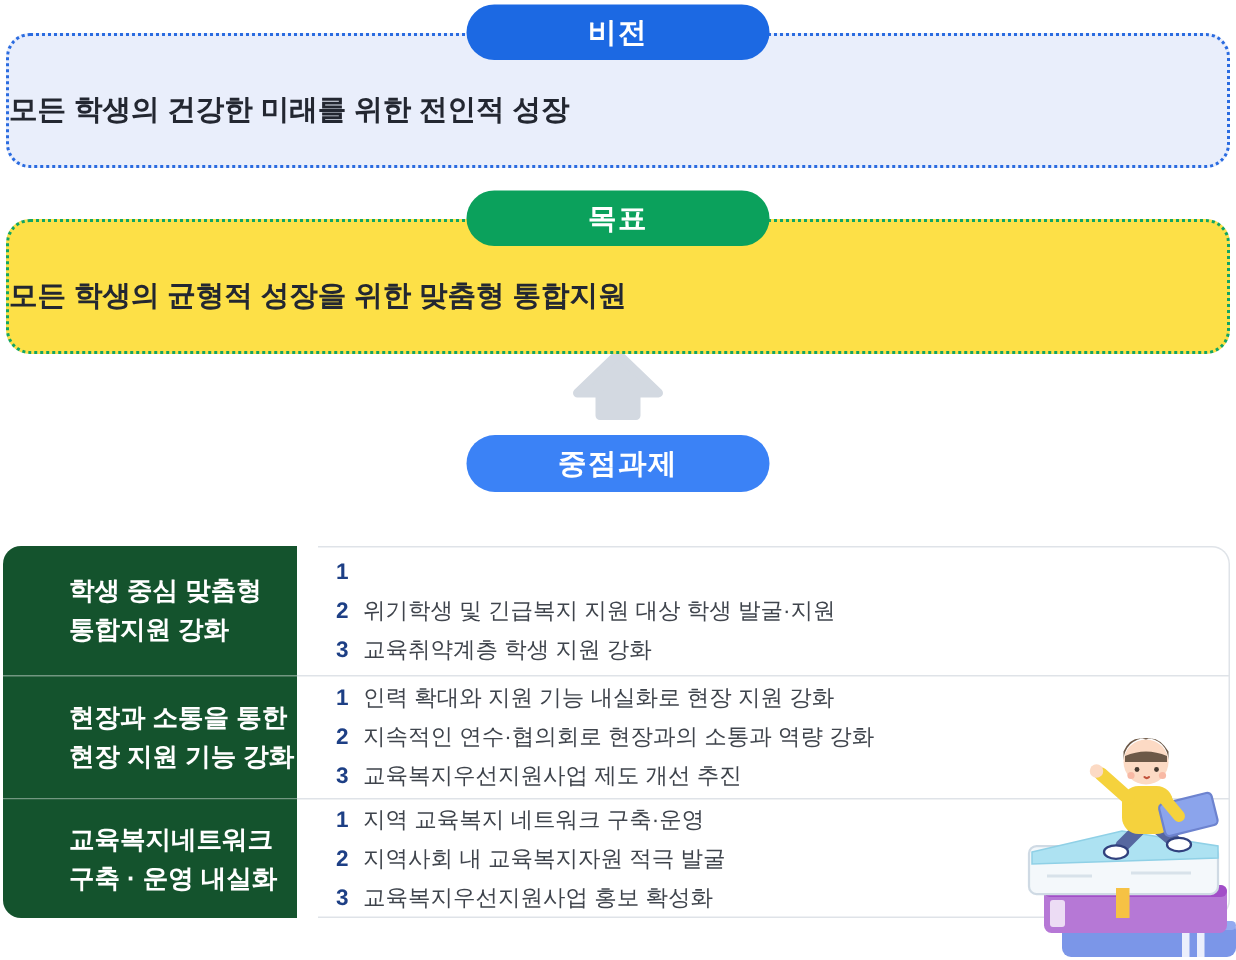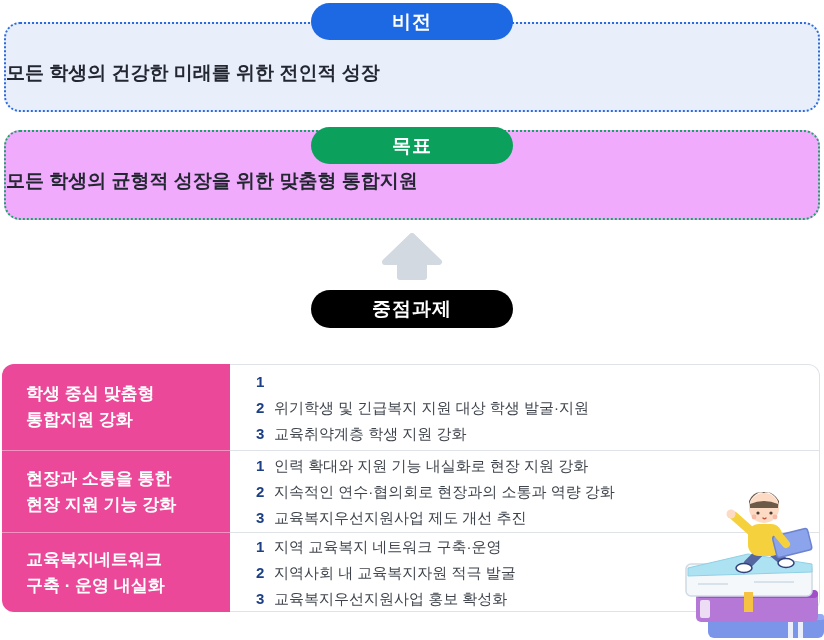--- a/index.html
+++ b/index.html
@@ -10,49 +10,49 @@
   }
 
   
   .badge{
     position:absolute;left:311px;width:202px;height:37px;
     border-radius:19px;display:flex;align-items:center;justify-content:center;
     color:#ffffff;font-size:19px;font-weight:bold;letter-spacing:1px;z-index:3;
   }
   .badge-vision{top:3px;background:#1c69e3;}
   .badge-goal{top:127px;background:#0ba15c;}
-  .badge-tasks{top:290px;height:38px;background:#000000;}
+  .badge-tasks{top:290px;height:38px;background:#3b82f6;}
 
   
   .stmt-box{
     position:absolute;left:4px;width:812px;height:74px;border-radius:16px;
     display:flex;align-items:center;justify-content:flex-start;
     font-size:19px;font-weight:bold;color:#232731;z-index:1;
   }
   .box-vision{top:22px;background:#e9eefb;border:2px dotted #2a6be0;padding-top:12px;}
-  .box-goal{top:130px;background:#f0abfc;border:2px dotted #12a563;padding-top:12px;}
+  .box-goal{top:146px;background:#fde047;border:2px dotted #12a563;padding-top:12px;}
 
   .arrow-wrap{position:absolute;left:381px;top:233px;width:62px;height:48px;}
 
   
   .tasks{position:absolute;left:2px;top:364px;width:818px;height:248px;}
   .tasks-frame{
     position:absolute;left:210px;right:0;top:0;bottom:0;
     border:1px solid #dfe3e8;border-left:none;
     border-radius:0 12px 12px 0;z-index:1;
   }
   .trow{display:flex;position:relative;z-index:2;}
   .trow.r1{height:86px;}
   .trow.r2{height:82px;}
   .trow.r3{height:80px;}
   .thead{
-    width:228px;box-sizing:border-box;background:#ec4899;color:#ffffff;
+    width:196px;box-sizing:border-box;background:#14532d;color:#ffffff;
     font-size:17px;font-weight:bold;line-height:26px;
     display:flex;flex-direction:column;justify-content:center;
-    padding-left:24px;
+    padding-left:44px;
   }
   .r1 .thead{border-radius:12px 0 0 0;}
   .r2 .thead,.r3 .thead{border-top:1px solid rgba(255,255,255,0.4);}
   .r3 .thead{border-radius:0 0 0 12px;}
   .tbody{
     flex:1;box-sizing:border-box;display:flex;flex-direction:column;justify-content:center;
     padding-left:26px;gap:5px;
   }
   .r2 .tbody,.r3 .tbody{border-top:1px solid #dfe3e8;}
   .item{display:flex;align-items:baseline;font-size:15px;line-height:21px;color:#3f444c;}

